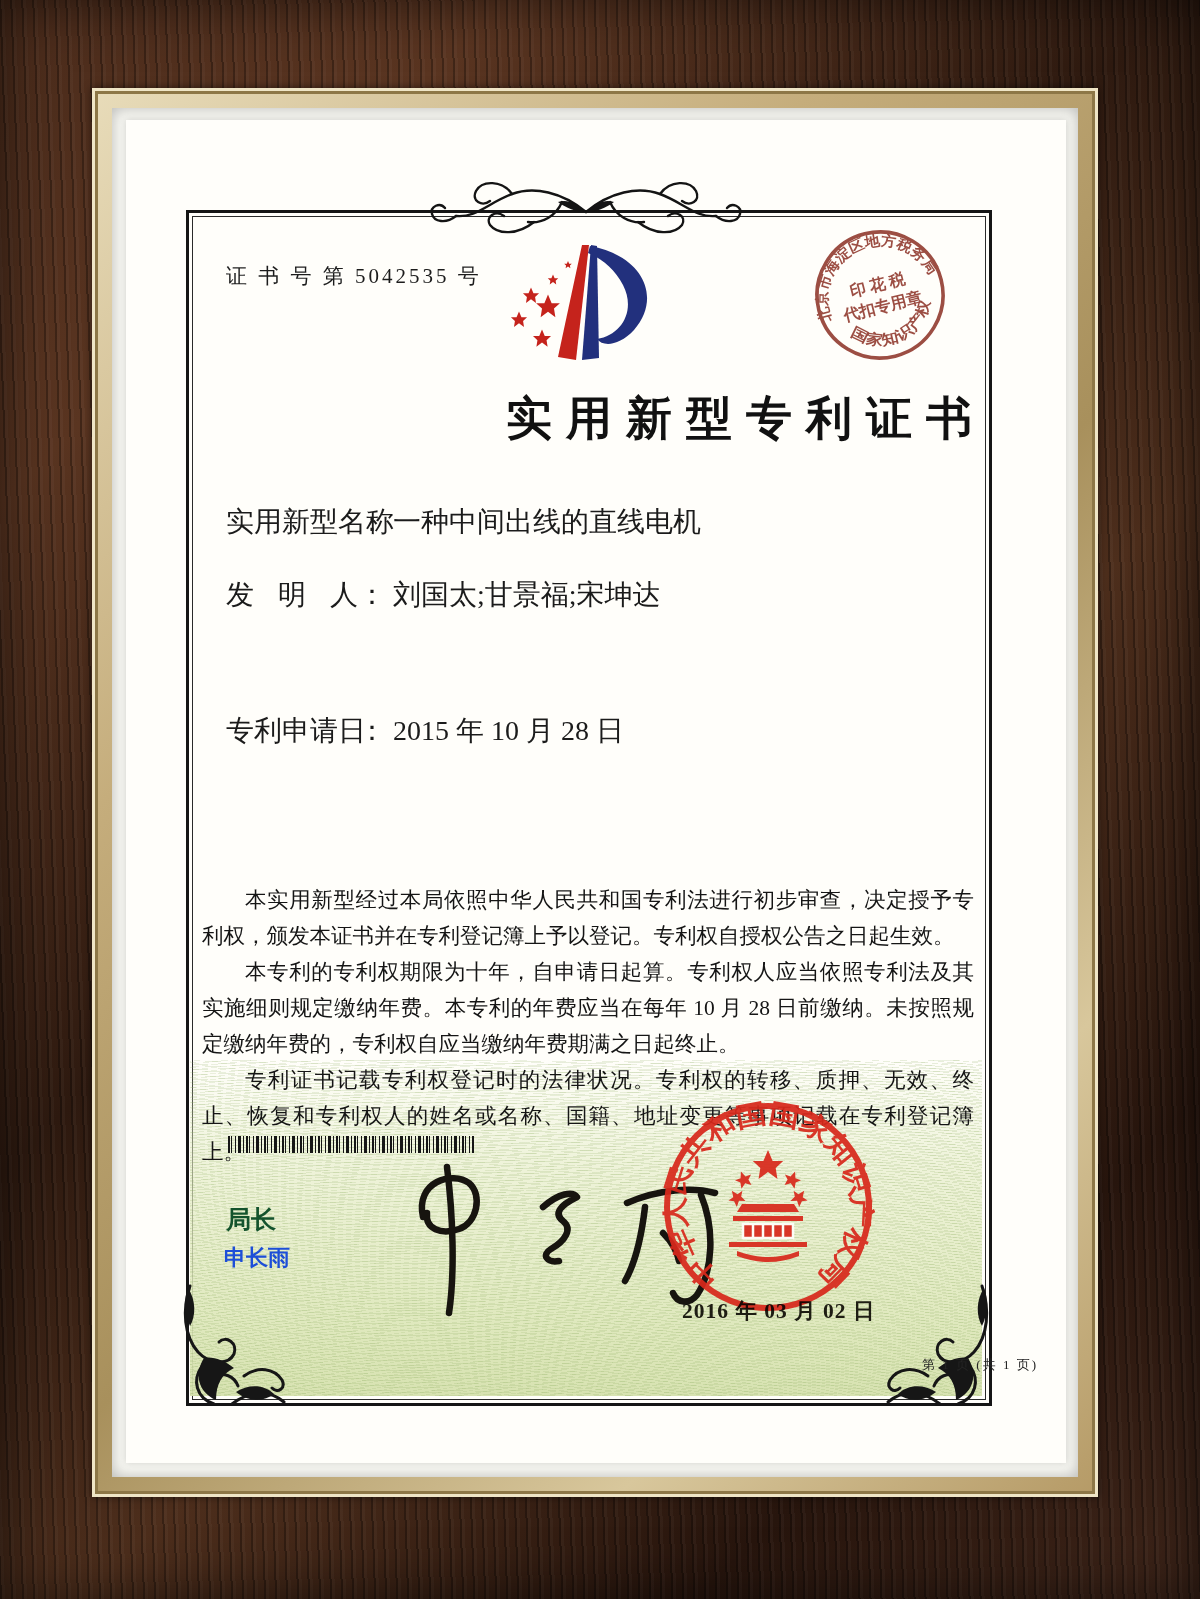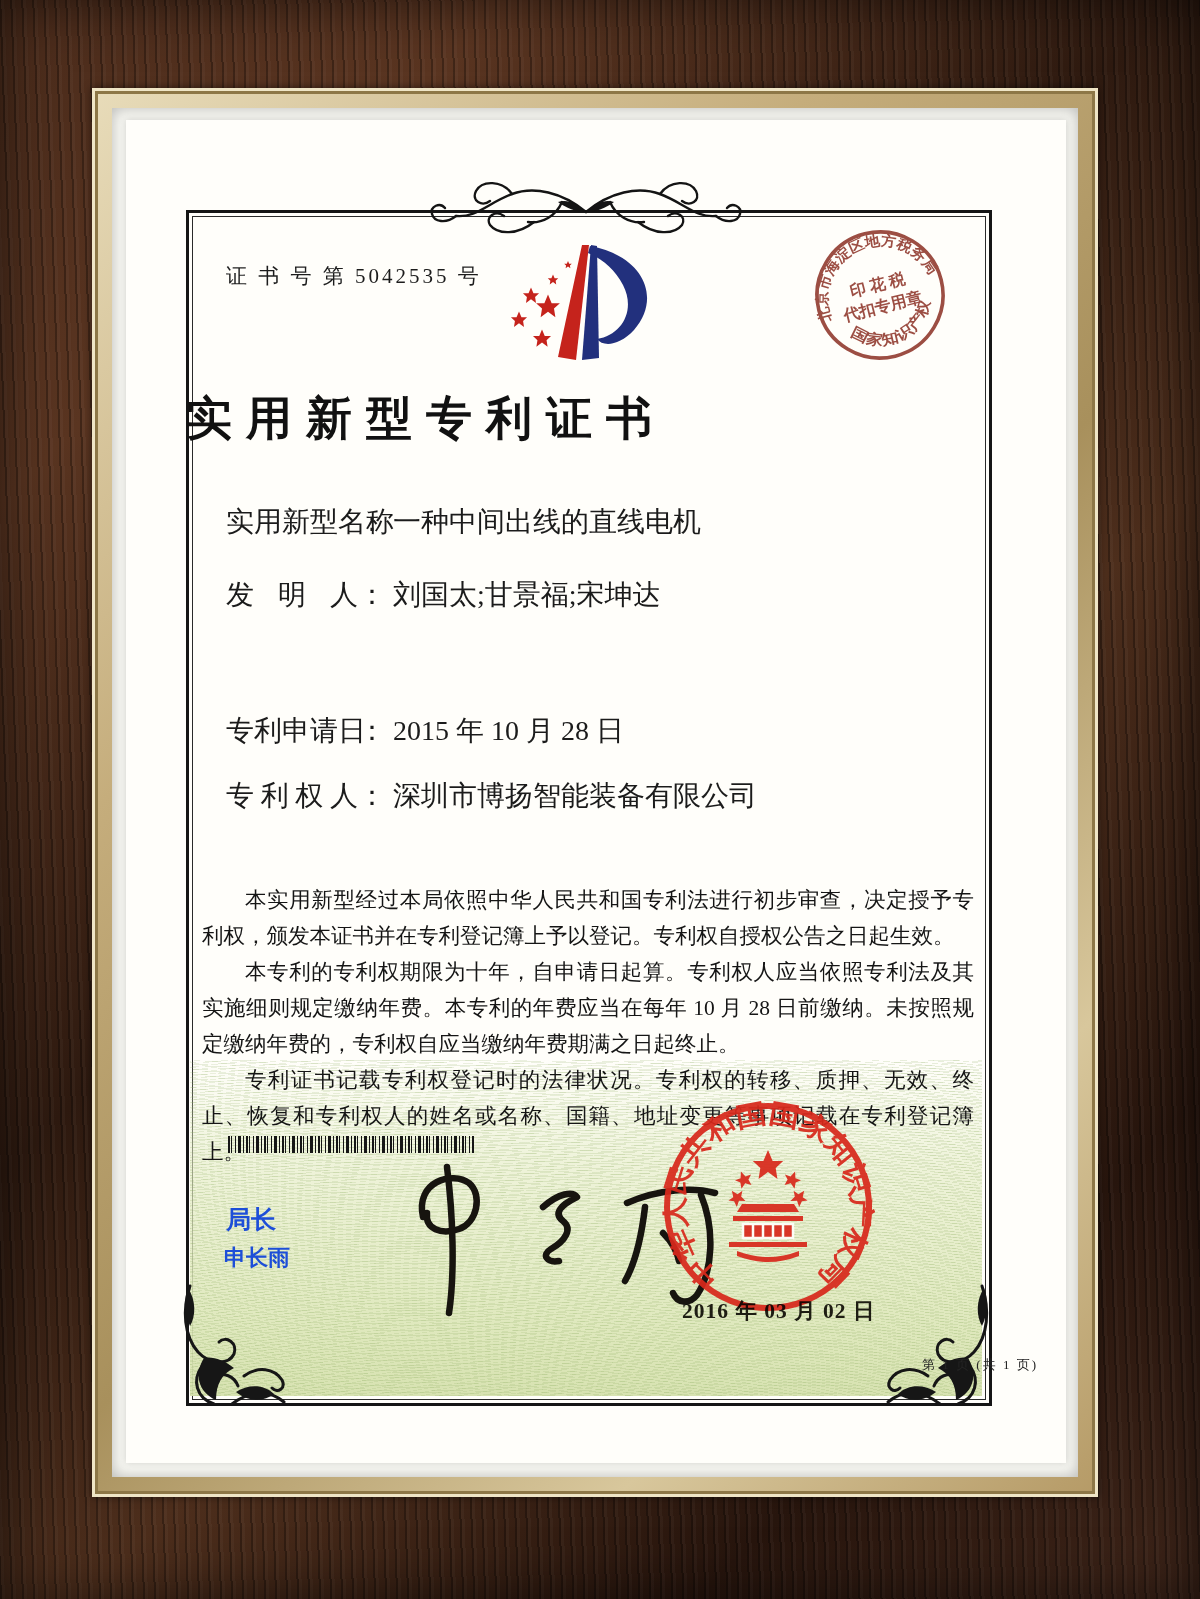--- a/index.html
+++ b/index.html
@@ -25,32 +25,32 @@
     border:3px solid #151515;}
   .bframe .inner{position:absolute;inset:3px;border:1px solid #2a2a2a;}
   
   .guilloche{position:absolute;left:64px;top:940px;width:792px;height:336px;
     background:
       repeating-radial-gradient(130% 95% at 28% 150%,rgba(140,172,96,.20) 0 2px,rgba(0,0,0,0) 2px 8px),
       repeating-radial-gradient(130% 95% at 78% 160%,rgba(140,172,96,.17) 0 2px,rgba(0,0,0,0) 2px 9px),
       linear-gradient(180deg,rgba(233,239,208,0) 0%,rgba(228,236,197,.6) 30%,rgba(221,231,185,.9) 75%,rgba(213,225,173,.95) 100%);}
   
   .certno{position:absolute;left:100px;top:142px;font-size:21px;letter-spacing:3px;color:#1c1c1c;}
-  .title{position:absolute;left:60px;top:268px;width:800px;text-align:left;
+  .title{position:absolute;left:60px;top:268px;width:800px;text-align:right;
     font-size:46px;font-weight:bold;letter-spacing:14px;color:#111;}
   .logo{position:absolute;left:60px;top:120px;width:800px;text-align:center;}
   .frow{position:absolute;left:100px;font-size:28px;color:#1b1b1b;white-space:nowrap;}
   .f-label{display:inline-block;width:132px;text-align:justify;text-align-last:justify;}
   .paras{position:absolute;left:76px;top:762px;width:772px;font-size:21.5px;line-height:36px;
     text-align:justify;color:#151515;}
   .paras p{margin:0;text-indent:2em;}
   .barcode{position:absolute;left:102px;top:1016px;width:246px;height:17px;
     background:repeating-linear-gradient(90deg,#161616 0 2px,rgba(0,0,0,0) 2px 3px,#161616 3px 4px,rgba(0,0,0,0) 4px 7px,#161616 7px 8px,rgba(0,0,0,0) 8px 10px,#161616 10px 13px,rgba(0,0,0,0) 13px 15px,#161616 15px 16px,rgba(0,0,0,0) 16px 18px);}
   .signer-title{position:absolute;left:100px;top:1083px;font-size:25px;font-weight:bold;
-    font-family:"Liberation Sans","DejaVu Sans",sans-serif;color:#1d4ed8;}
+    font-family:"Liberation Sans","DejaVu Sans",sans-serif;color:#14532d;}
   .signer-name{position:absolute;left:98px;top:1123px;font-size:22px;font-weight:bold;
     font-family:"Liberation Sans","DejaVu Sans",sans-serif;color:#1d4ed8;}
   .signature{position:absolute;left:275px;top:1035px;}
   .seal{position:absolute;left:535px;top:980px;opacity:.93;}
   .seal-date{position:absolute;left:556px;top:1176px;width:260px;font-size:21.5px;font-weight:bold;
     letter-spacing:1px;color:#23201a;mix-blend-mode:multiply;white-space:nowrap;}
   .footer{position:absolute;left:60px;top:1236px;width:852px;text-align:right;
     font-size:13px;color:#242424;letter-spacing:2px;}
   .taxstamp{position:absolute;left:687px;top:108px;transform:rotate(-14deg);opacity:.88;
     mix-blend-mode:multiply;}
@@ -163,23 +163,20 @@
 
         <div class="frow" style="top:383px">
           <span class="f-label">实用新型名称</span><span>：</span>
           <span>一种中间出线的直线电机</span></div>
         <div class="frow" style="top:456px">
           <span class="f-label">发明人</span><span>：</span>
           <span>刘国太;甘景福;宋坤达</span></div>
         <div class="frow" style="top:592px">
           <span class="f-label">专利申请日</span><span>：</span>
           <span>2015 年 10 月 28 日</span></div>
-        <div class="frow" style="top:657px">
-          <span class="f-label">专利权人</span><span>：</span>
-          <span>深圳市博扬智能装备有限公司</span></div>
 
         <div class="paras">
           <p>本实用新型经过本局依照中华人民共和国专利法进行初步审查，决定授予专利权，颁发本证书并在专利登记簿上予以登记。专利权自授权公告之日起生效。</p>
           <p>本专利的专利权期限为十年，自申请日起算。专利权人应当依照专利法及其实施细则规定缴纳年费。本专利的年费应当在每年 10 月 28 日前缴纳。未按照规定缴纳年费的，专利权自应当缴纳年费期满之日起终止。</p>
           <p>专利证书记载专利权登记时的法律状况。专利权的转移、质押、无效、终止、恢复和专利权人的姓名或名称、国籍、地址变更等事项记载在专利登记簿上。</p>
         </div>
 
         <div class="barcode"></div>
 
         <div class="signer-title">局长</div>

